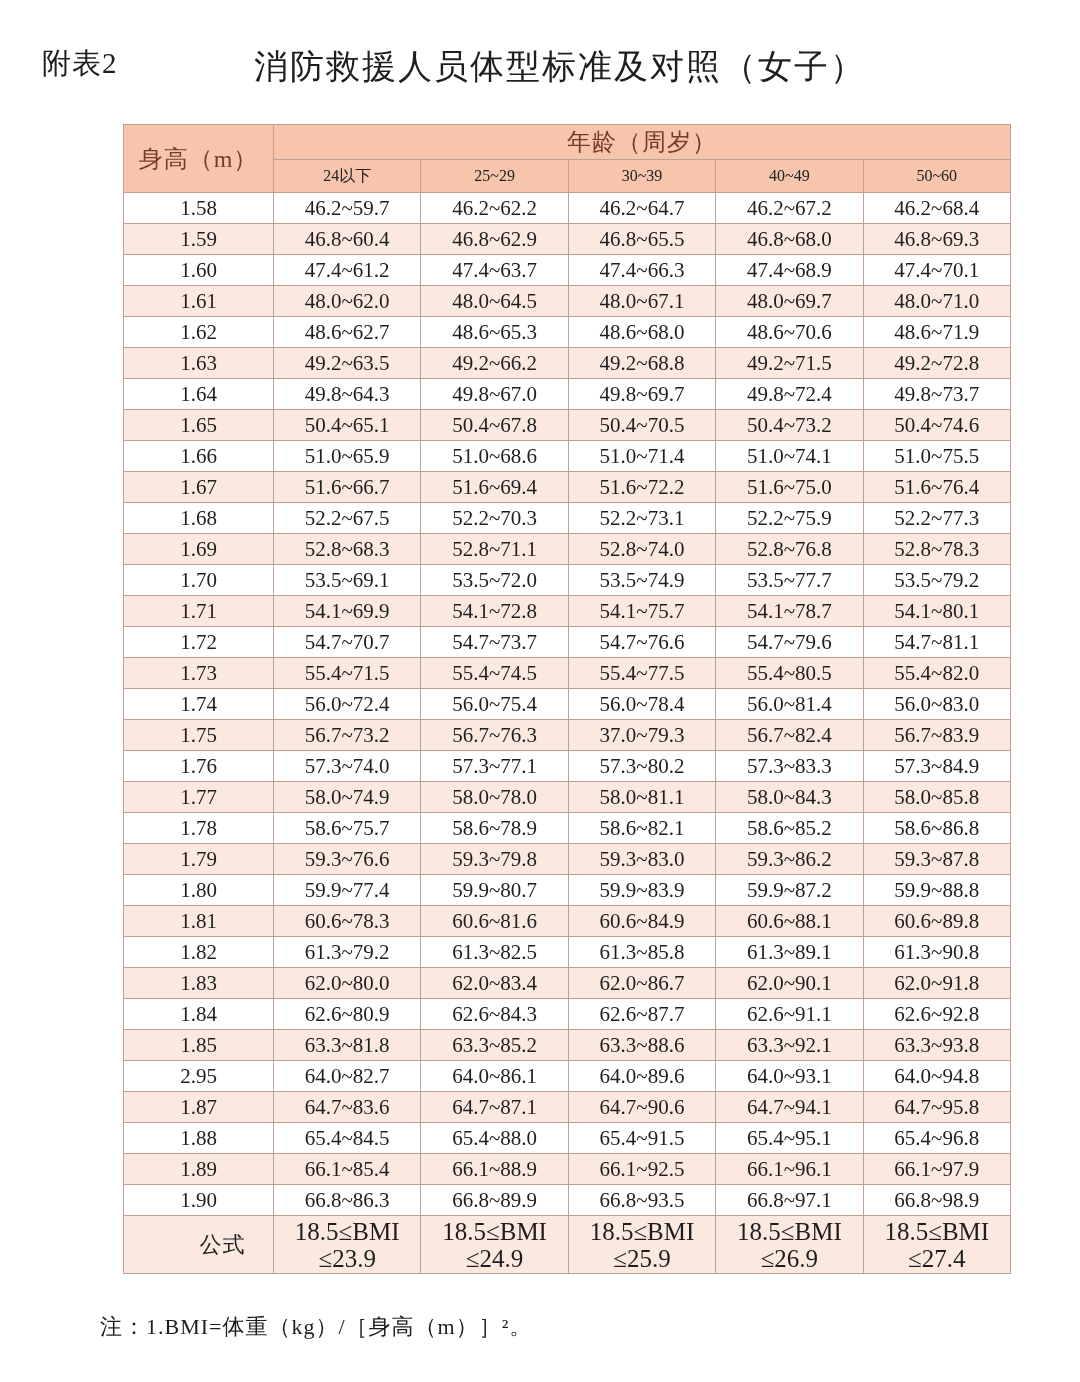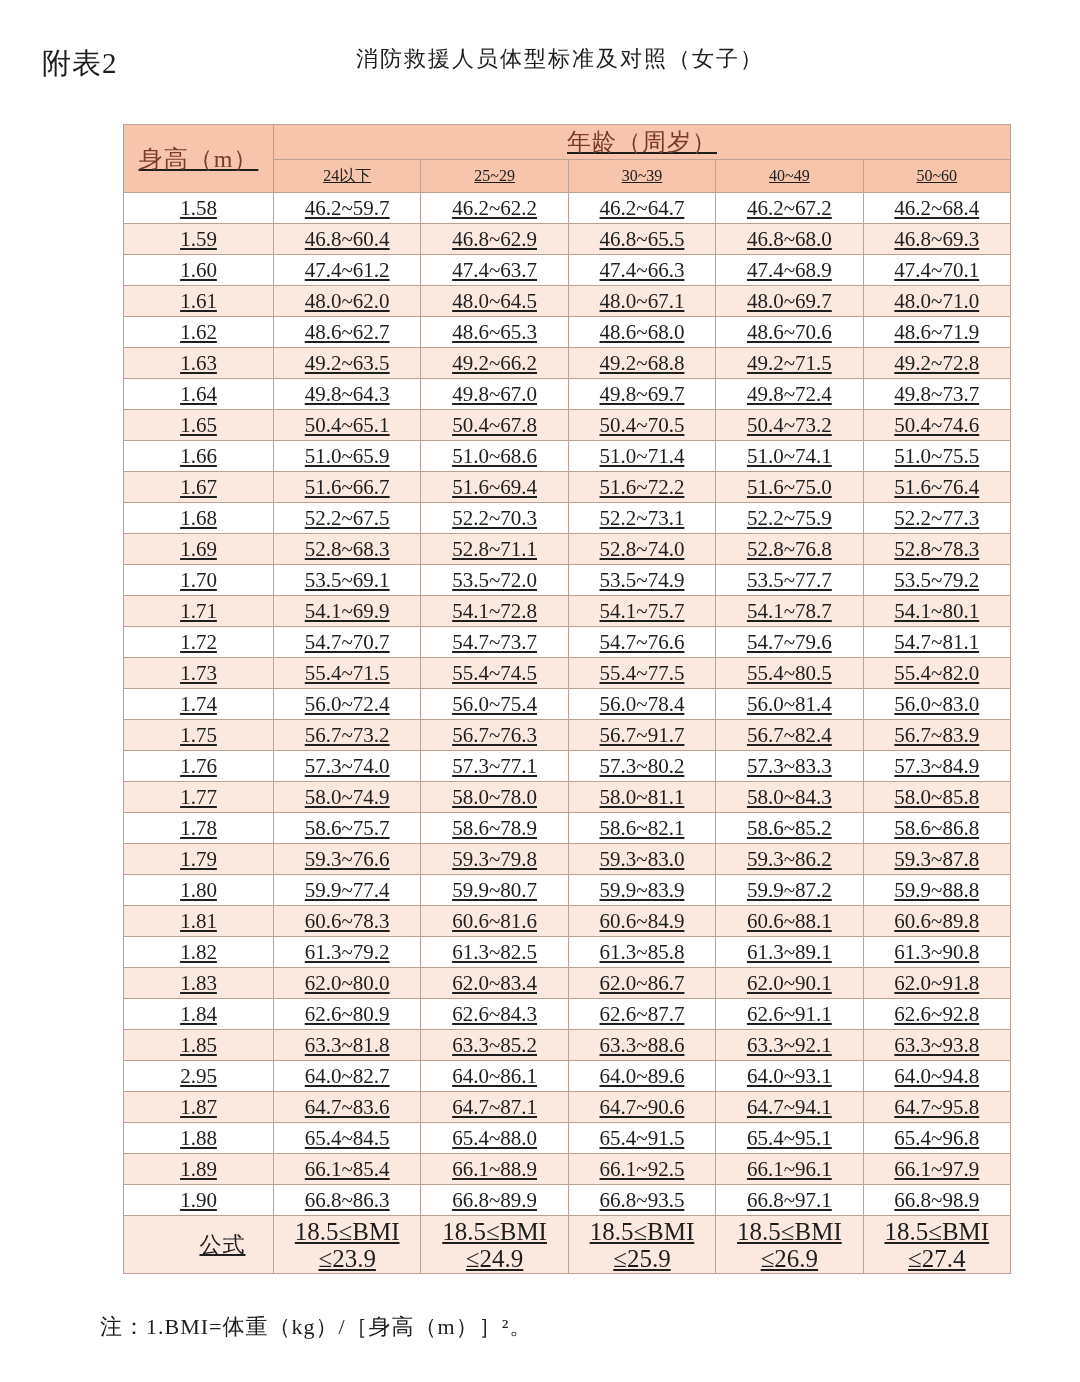--- a/index.html
+++ b/index.html
@@ -30,31 +30,30 @@
   .appendix-label {
     position: absolute;
     left: 42px;
     top: 44px;
     font-size: 29px;
     letter-spacing: 1px;
   }
   .doc-title {
     display: block;
     text-align: center;
-    font-size: 22px;
+    font-size: 34px;
     letter-spacing: 2px;
     margin-left: 40px;
   }
   table.bmi-table {
     border-collapse: collapse;
     table-layout: fixed;
     width: 888px;
     margin-left: 123px;
     margin-top: 28px;
-    text-decoration: underline;
   }
   table.bmi-table th,
   table.bmi-table td {
     border: 1px solid var(--border-color);
     text-align: center;
     vertical-align: middle;
     padding: 0;
   }
   col.height-col { width: 150px; }
   thead th {
@@ -262,21 +261,21 @@
         <td>56.0~72.4</td>
         <td>56.0~75.4</td>
         <td>56.0~78.4</td>
         <td>56.0~81.4</td>
         <td>56.0~83.0</td>
       </tr>
       <tr class="alt">
         <td>1.75</td>
         <td>56.7~73.2</td>
         <td>56.7~76.3</td>
-        <td>56.7~91.7</td>
+        <td>37.0~79.3</td>
         <td>56.7~82.4</td>
         <td>56.7~83.9</td>
       </tr>
       <tr>
         <td>1.76</td>
         <td>57.3~74.0</td>
         <td>57.3~77.1</td>
         <td>57.3~80.2</td>
         <td>57.3~83.3</td>
         <td>57.3~84.9</td>

